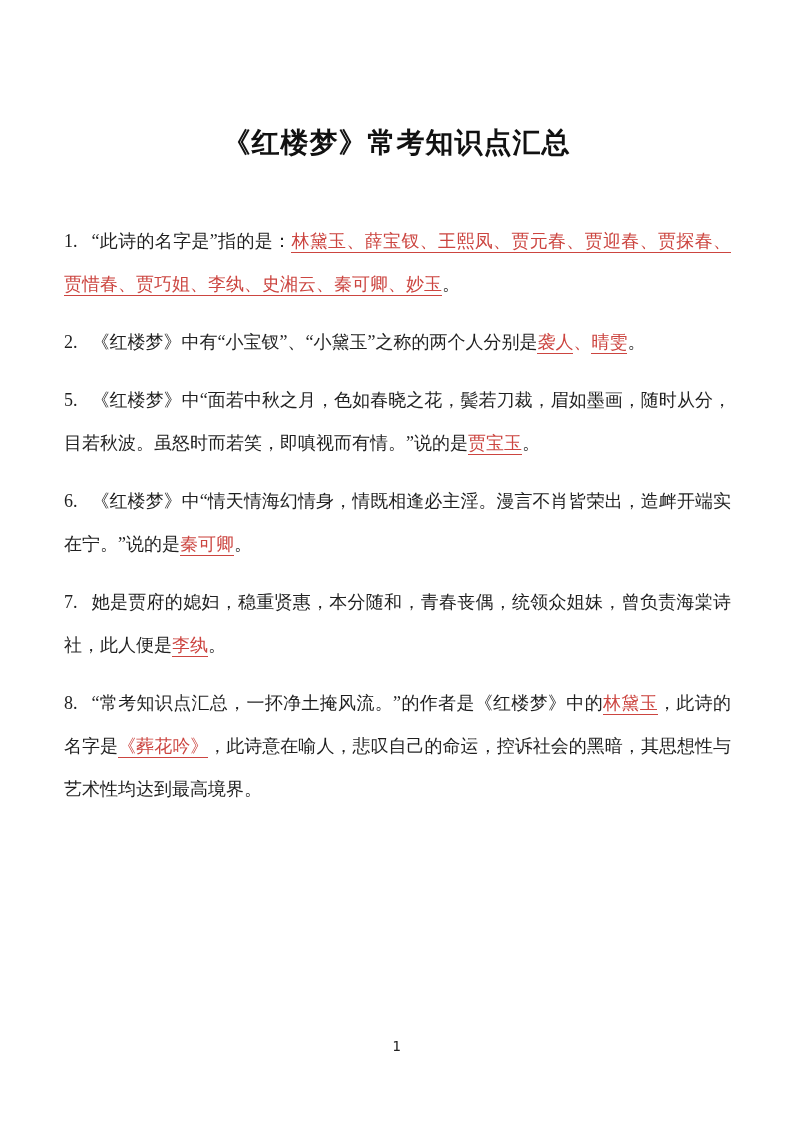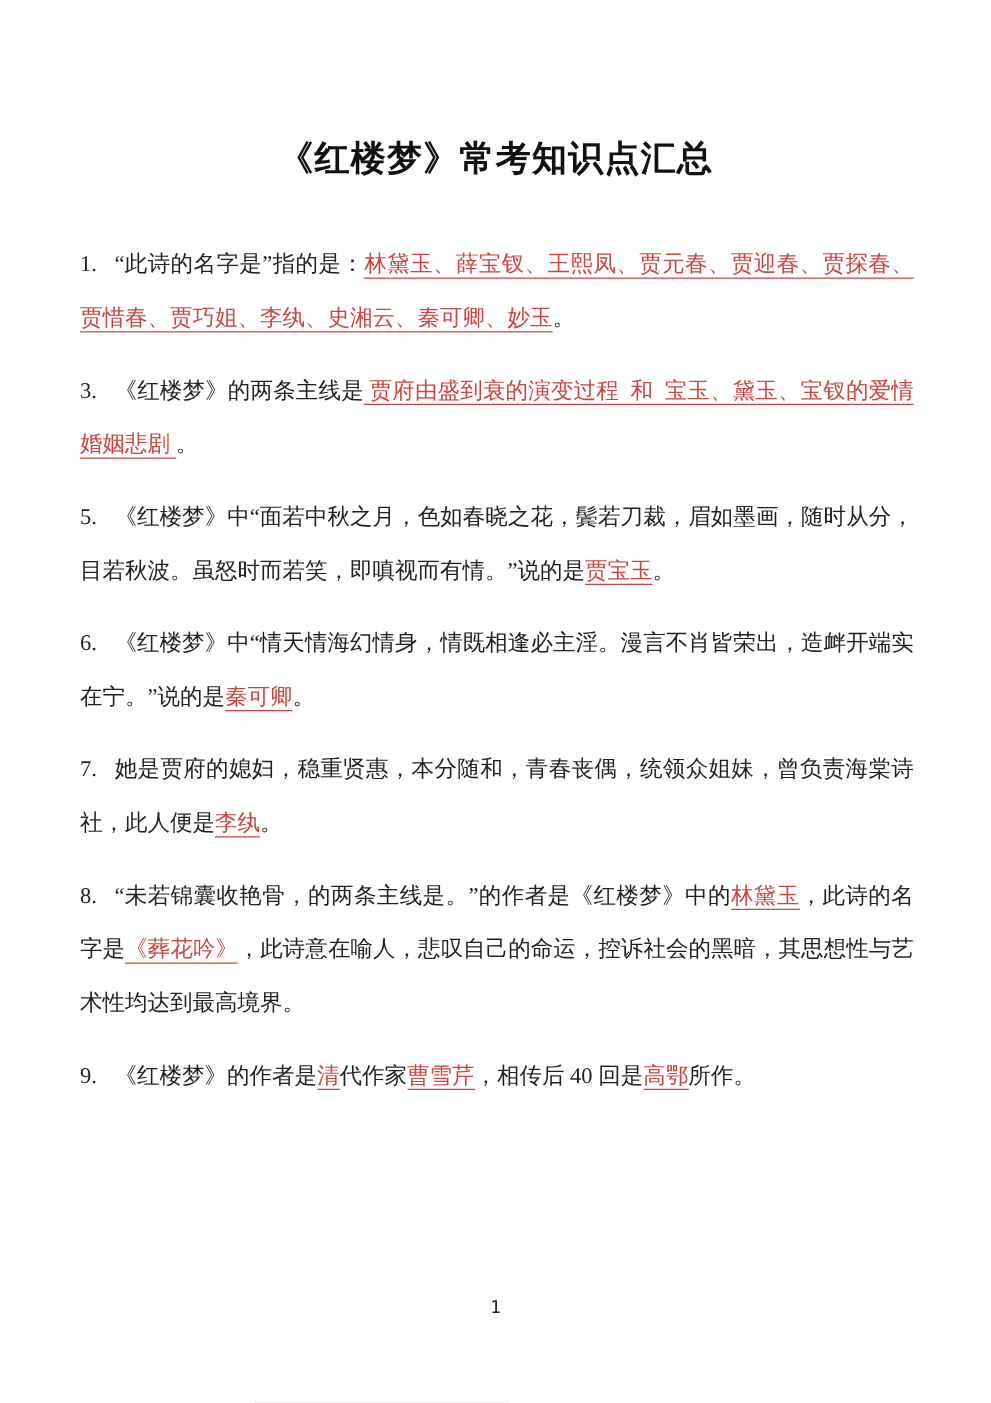--- a/index.html
+++ b/index.html
@@ -12,21 +12,21 @@
     position:relative;
     width:793px;
     height:1122px;
     margin:0 auto;
     background:var(--bg);
     font-family:"Liberation Serif","DejaVu Serif",serif;
     color:var(--ink);
     overflow:hidden;
   }
   .title{
-    margin:3px;
+    margin:18px;
     padding-top:106px;
     text-align:center;
     font-size:28px;
     line-height:38px;
     font-weight:900;
     letter-spacing:1px;
     color:#111;
   }
   .content{
     padding:40px 62px 0 64px;
@@ -60,22 +60,21 @@
   }
 </style>
 </head>
 <body>
 
 <div class="page">
   <h1 class="title">《红楼梦》常考知识点汇总</h1>
 
   <div class="content" id="content">
       <p class="para"><span class="num">1.</span><span class="seg-n">“此诗的名字是”指的是：</span><span class="seg-r">林黛玉、薛宝钗、王熙凤、贾元春、贾迎春、贾探春、贾惜春、贾巧姐、李纨、史湘云、秦可卿、妙玉</span><span class="seg-n">。</span></p>
-      <p class="para"><span class="num">3.</span><span class="seg-n">《红楼梦》的两条主线是</span><span class="seg-r">&nbsp;贾府由盛到衰的演变过程&nbsp;&nbsp;和&nbsp;&nbsp;宝玉、黛玉、宝钗的爱情婚姻悲剧&nbsp;</span><span class="seg-n">。</span></p>
+      <p class="para"><span class="num">2.</span><span class="seg-n">《红楼梦》中有“小宝钗”、“小黛玉”之称的两个人分别是</span><span class="seg-r">袭人</span><span class="seg-rp">、</span><span class="seg-r">晴雯</span><span class="seg-n">。</span></p>
       <p class="para"><span class="num">5.</span><span class="seg-n">《红楼梦》中“面若中秋之月，色如春晓之花，鬓若刀裁，眉如墨画，随时从分，目若秋波。虽怒时而若笑，即嗔视而有情。”说的是</span><span class="seg-r">贾宝玉</span><span class="seg-n">。</span></p>
       <p class="para"><span class="num">6.</span><span class="seg-n">《红楼梦》中“情天情海幻情身，情既相逢必主淫。漫言不肖皆荣出，造衅开端实在宁。”说的是</span><span class="seg-r">秦可卿</span><span class="seg-n">。</span></p>
       <p class="para"><span class="num">7.</span><span class="seg-n">她是贾府的媳妇，稳重贤惠，本分随和，青春丧偶，统领众姐妹，曾负责海棠诗社，此人便是</span><span class="seg-r">李纨</span><span class="seg-n">。</span></p>
-      <p class="para"><span class="num">8.</span><span class="seg-n">“未若锦囊收艳骨，的两条主线是。”的作者是《红楼梦》中的</span><span class="seg-r">林黛玉</span><span class="seg-n">，此诗的名字是</span><span class="seg-r">《葬花吟》</span><span class="seg-n">，此诗意在喻人，悲叹自己的命运，控诉社会的黑暗，其思想性与艺术性均达到最高境界。</span></p>
-      <p class="para"><span class="num">9.</span><span class="seg-n">《红楼梦》的作者是</span><span class="seg-r">清</span><span class="seg-n">代作家</span><span class="seg-r">曹雪芹</span><span class="seg-n">，相传后 40 回是</span><span class="seg-r">高鄂</span><span class="seg-n">所作。</span></p>
+      <p class="para"><span class="num">8.</span><span class="seg-n">“常考知识点汇总，一抔净土掩风流。”的作者是《红楼梦》中的</span><span class="seg-r">林黛玉</span><span class="seg-n">，此诗的名字是</span><span class="seg-r">《葬花吟》</span><span class="seg-n">，此诗意在喻人，悲叹自己的命运，控诉社会的黑暗，其思想性与艺术性均达到最高境界。</span></p>
     </div>
 
   <div class="page-number">1</div>
 </div>
 
 </body></html>

